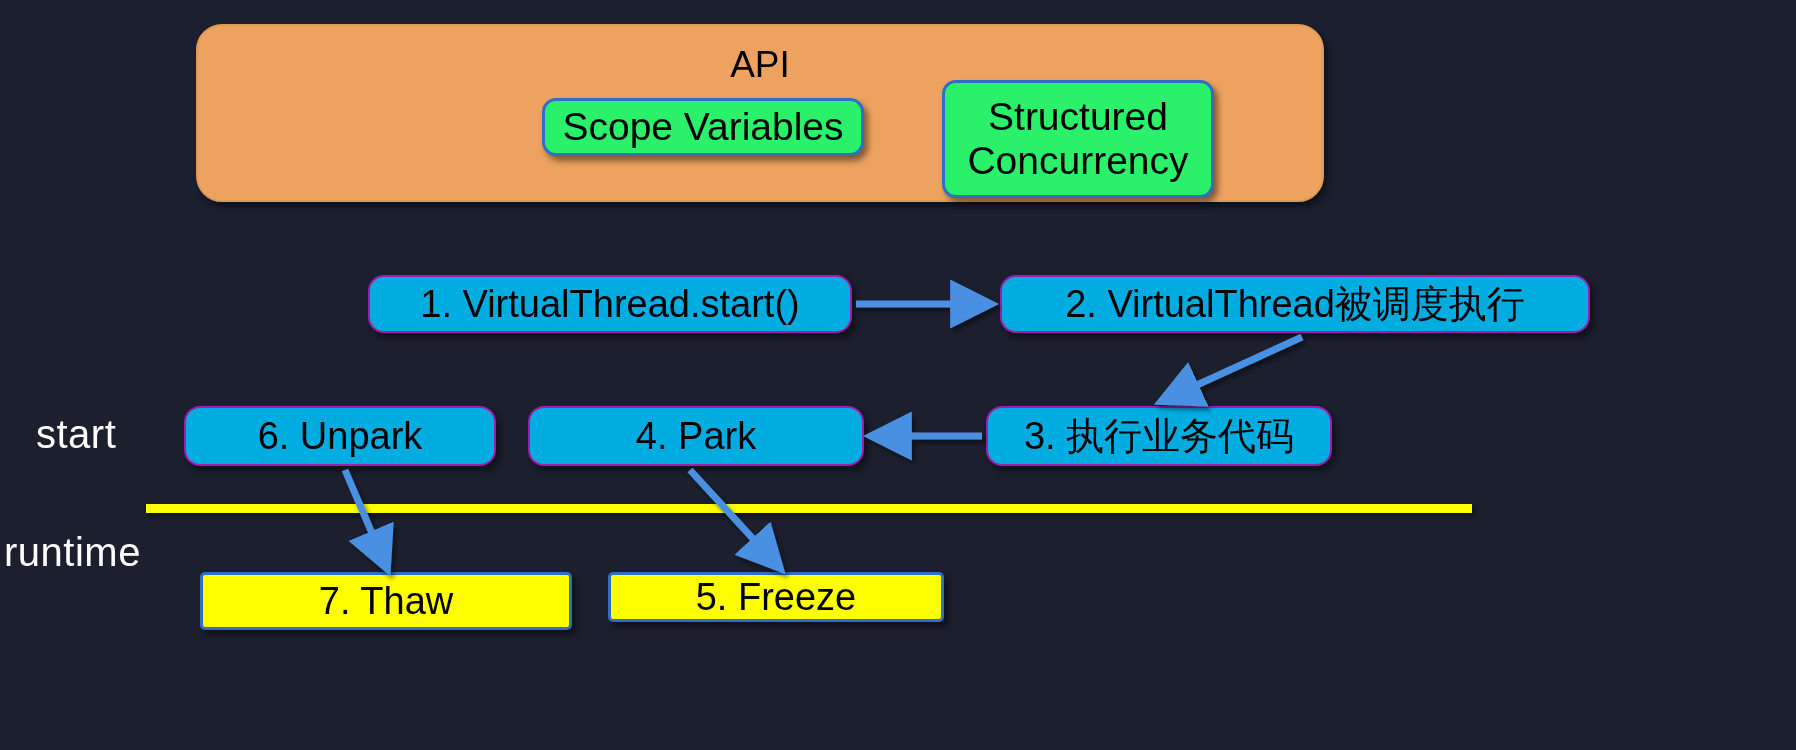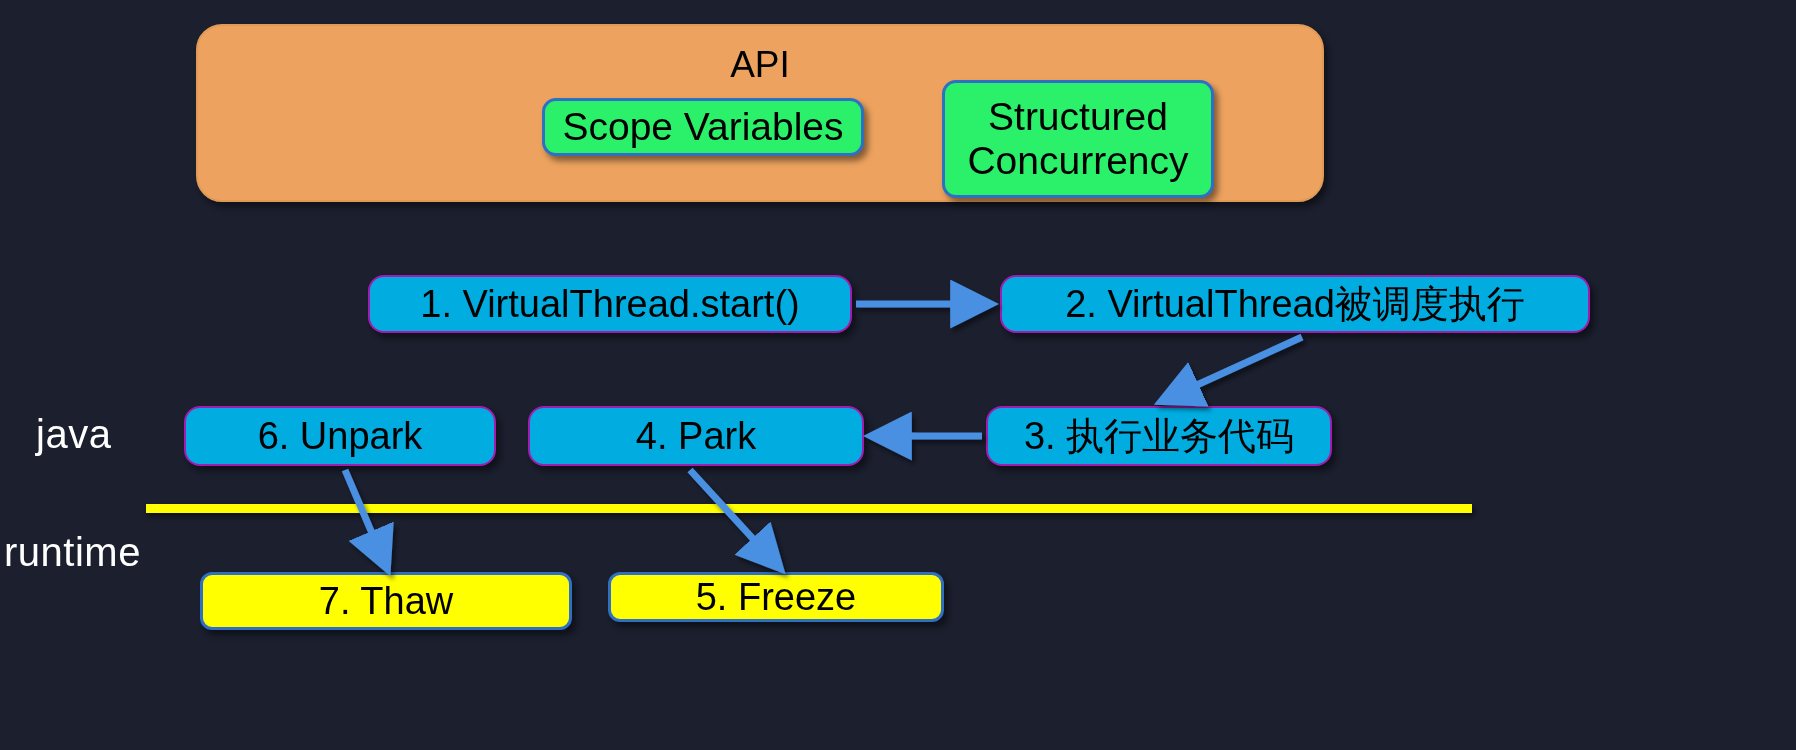--- a/index.html
+++ b/index.html
@@ -52,21 +52,21 @@
     background:#00ace0;
     border:2px solid #a21caf;
     border-radius:16px;
     font-size:38px;
   }
 
   
   .yellow{
     background:#ffff00;
     border:3px solid #2f6fc4;
-    border-radius:12px;
+    border-radius:5px;
     font-size:38px;
   }
 
   
   .side-label{
     position:absolute;
     color:#ffffff;
     font-size:40px;
     letter-spacing:.5px;
   }
@@ -92,21 +92,21 @@
   <div class="box api-panel" style="left:196px;top:24px;width:1128px;height:178px;">
     <div class="api-title">API</div>
   </div>
 
 
   <div class="box green" style="left:542px;top:98px;width:322px;height:58px;">Scope Variables</div>
 
   <div class="box green" style="left:942px;top:80px;width:272px;height:118px;">Structured
 Concurrency</div>
 
-  <div class="side-label" style="left:36px;top:412px;">java</div>
+  <div class="side-label" style="left:36px;top:412px;">start</div>
 
   <div class="side-label" style="left:4px;top:530px;">runtime</div>
 
   <div class="divider" style="left:146px;top:504px;width:1326px;height:9px;"></div>
 
   <div class="box blue" style="left:368px;top:275px;width:484px;height:58px;">1. VirtualThread.start()</div>
 
   <div class="box blue" style="left:1000px;top:275px;width:590px;height:58px;">2. VirtualThread被调度执行</div>
 
   <div class="box blue" style="left:986px;top:406px;width:346px;height:60px;">3. 执行业务代码</div>

